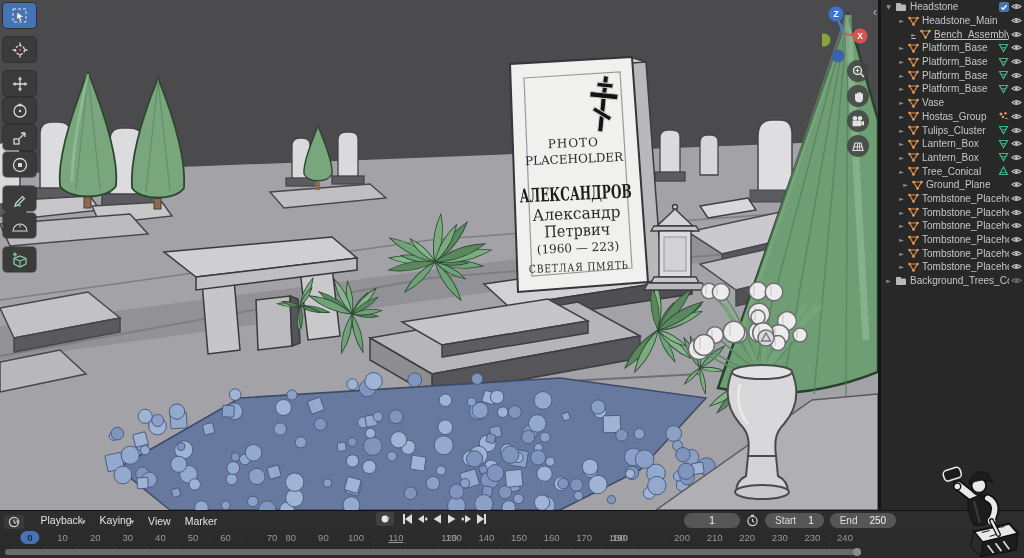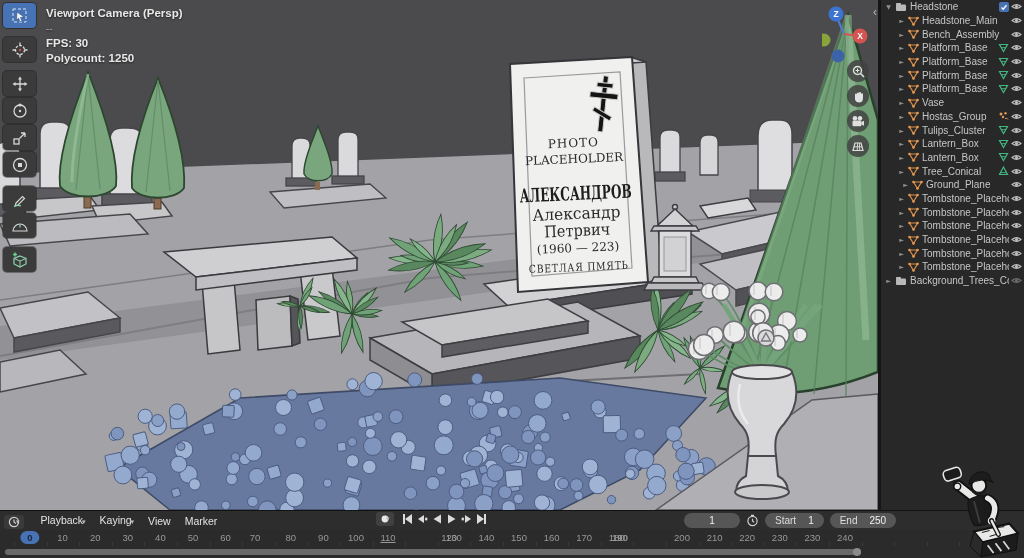--- a/index.html
+++ b/index.html
@@ -584,27 +584,20 @@
           <span style="display:flex">
             <svg width="18" height="18" viewBox="0 0 18 18">
               <path d="M9,5 L15,7.5 V13 L9,16 L3,13 V7.5 Z" fill="none" stroke="#8fd4ae" stroke-width="1.2"></path>
               <path d="M3,7.5 L9,10 L15,7.5 M9,10 V16" stroke="#8fd4ae" stroke-width="1" fill="none"></path>
               <path d="M4,1.5 v4 M2,3.5 h4" stroke="#6bd08c" stroke-width="1.5"></path>
             </svg>
           </span>
         </div>
       </div>
 
-    <div id="overlay">
-      <div>Viewport Camera (Persp)</div>
-      <div class="sub">--</div>
-      <div class="gap"></div>
-      <div>FPS: 30</div>
-      <div>Polycount: 1250</div>
-    </div>
 
     <svg id="gizmo" width="50" height="62" viewBox="0 0 50 62">
       <line x1="22" y1="32" x2="14" y2="13" stroke="#4a7fd6" stroke-width="2"></line>
       <line x1="22" y1="32" x2="38" y2="34" stroke="#d35450" stroke-width="2"></line>
       <circle cx="2" cy="38" r="6.5" fill="#8aa33a"></circle>
       <circle cx="16" cy="54" r="6.5" fill="#3c62a8"></circle>
       <circle cx="14" cy="12" r="7.5" fill="#3e74d1"></circle>
       <text x="14" y="15">Z</text>
       <circle cx="38" cy="34" r="7.5" fill="#d35450"></circle>
       <text x="38" y="37">X</text>
@@ -684,21 +677,21 @@
             </svg>
           </span>
           <span class="lbl">Headstone_Main</span>
           <span class="oicon eye">
             <svg width="11" height="9" viewBox="0 0 11 9">
               <path d="M1,4.5 Q5.5,0.8 10,4.5 Q5.5,8.2 1,4.5 Z" fill="none" stroke="#bdbdbd" stroke-width="1.1"></path>
               <circle cx="5.5" cy="4.5" r="1.6" fill="#bdbdbd"></circle>
             </svg>
           </span>
         </div>
-        <div class="ol-row" style="padding-left: 16px;">
+        <div class="ol-row" style="padding-left: 28px; text-decoration: underline;">
           <span class="arrow">►</span>
           <span class="oicon">
             <svg width="11" height="10" viewBox="0 0 11 10">
               <path d="M1.5,2 L9.5,2 L5.5,8.5 Z" fill="none" stroke="#d98b46" stroke-width="1.2"></path>
               <circle cx="1.5" cy="2" r="1.3" fill="#e29a55"></circle>
               <circle cx="9.5" cy="2" r="1.3" fill="#e29a55"></circle>
               <circle cx="5.5" cy="8.5" r="1.3" fill="#e29a55"></circle>
             </svg>
           </span>
           <span class="lbl">Bench_Assembly</span>
@@ -1165,25 +1158,25 @@
     </div>
     <div class="tl-ruler" id="tl-ruler">
         <div class="ticks"></div>
         <span class="rnum cur" style="left: 30px;">0</span>
         <span class="rnum" style="left: 62.6px;">10</span>
         <span class="rnum" style="left: 95.2px;">20</span>
         <span class="rnum" style="left: 127.8px;">30</span>
         <span class="rnum" style="left: 160.4px;">40</span>
         <span class="rnum" style="left: 193px;">50</span>
         <span class="rnum" style="left: 225.6px;">60</span>
-        <span class="rnum" style="left: 255px;">70</span>
+        <span class="rnum" style="left: 272px;">70</span>
         <span class="rnum" style="left: 290.8px;">80</span>
         <span class="rnum" style="left: 323.4px;">90</span>
         <span class="rnum" style="left: 356px;">100</span>
-        <span class="rnum" style="left: 388px; text-decoration: underline;">110</span>
+        <span class="rnum" style="left: 396px; text-decoration: underline;">110</span>
         <span class="rnum" style="left: 421.2px; margin-left: 28px;">120</span>
         <span class="rnum" style="left: 453.8px;">130</span>
         <span class="rnum" style="left: 486.4px;">140</span>
         <span class="rnum" style="left: 519px;">150</span>
         <span class="rnum" style="left: 551.6px;">160</span>
         <span class="rnum" style="left: 584.2px;">170</span>
         <span class="rnum" style="left: 616.8px;">180</span>
         <span class="rnum" style="left: 620px; font-weight: bold;">190</span>
         <span class="rnum" style="left: 682px;">200</span>
         <span class="rnum" style="left: 714.6px;">210</span>

